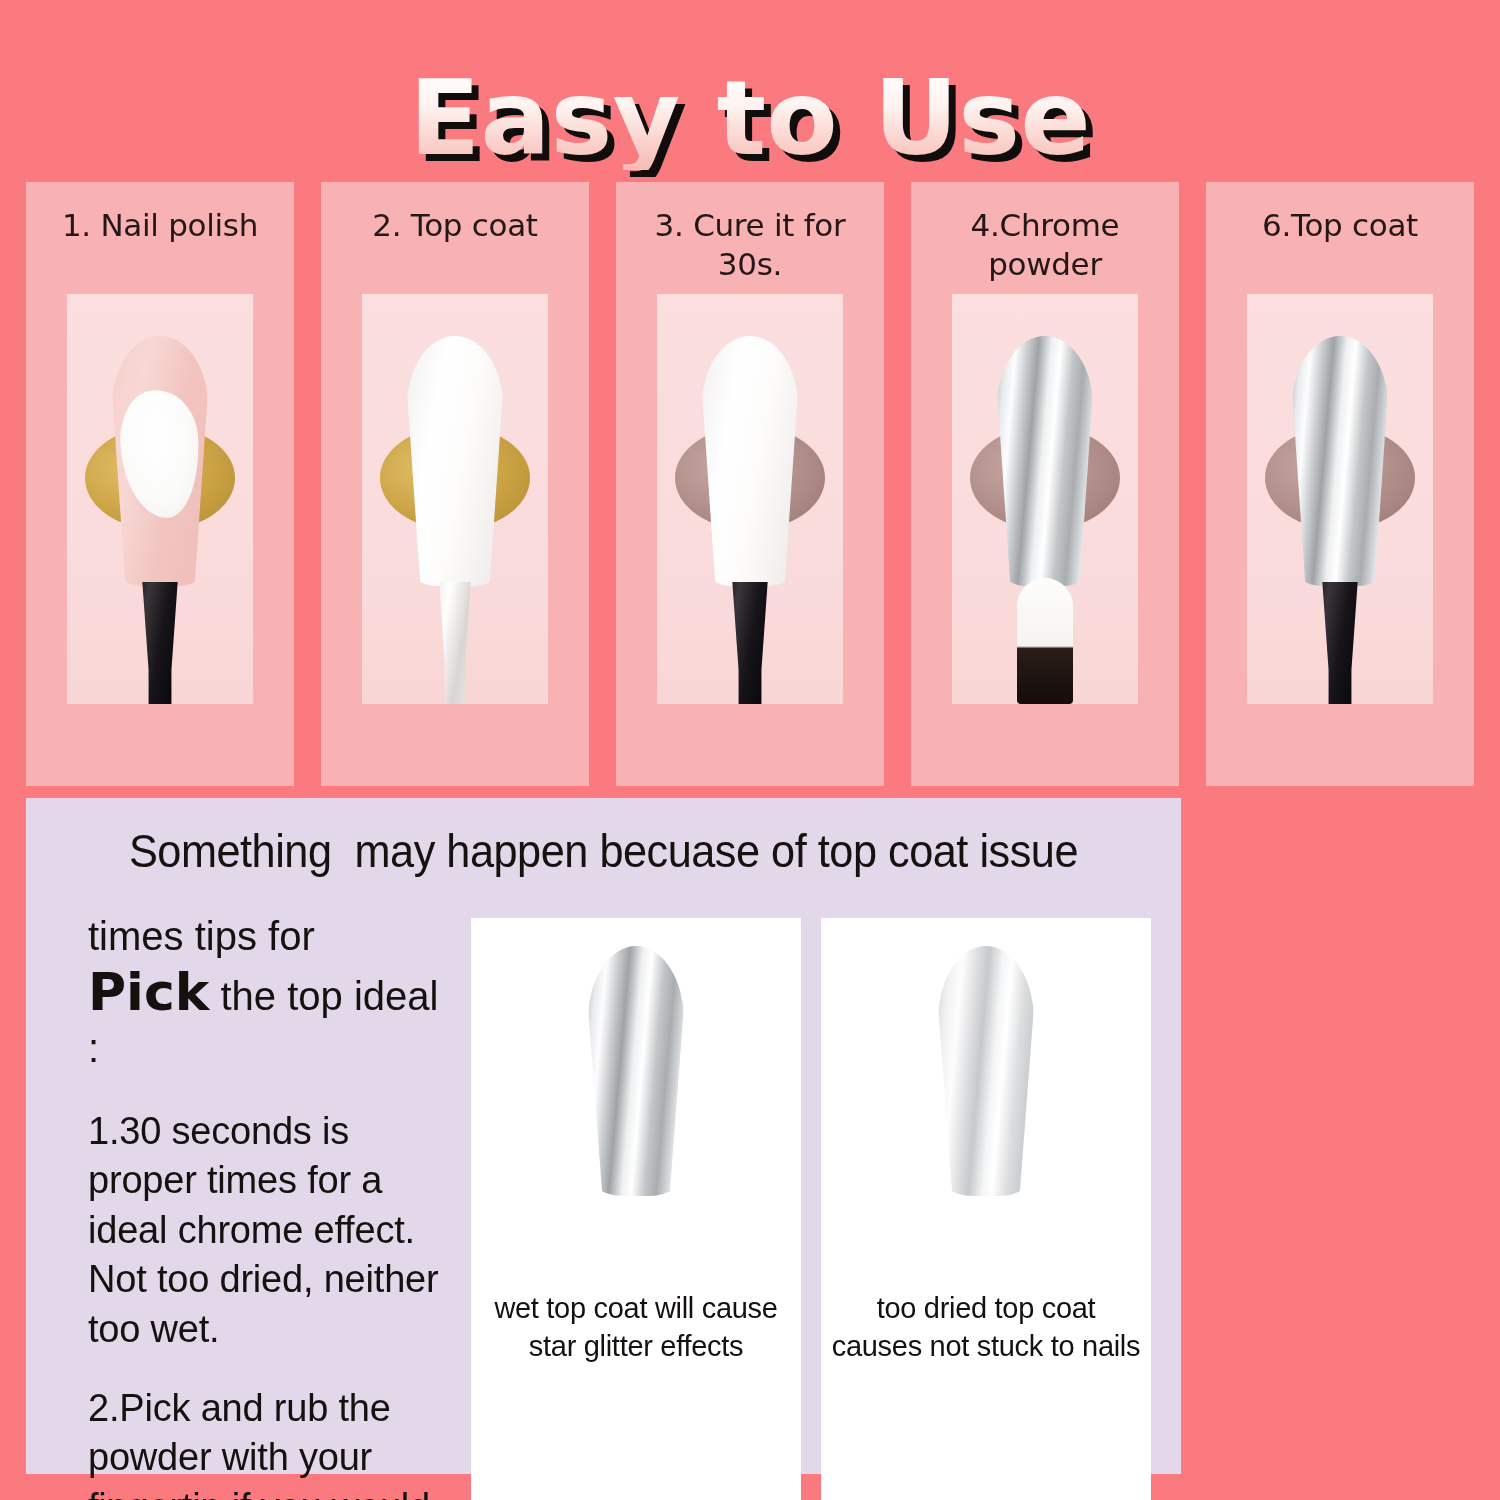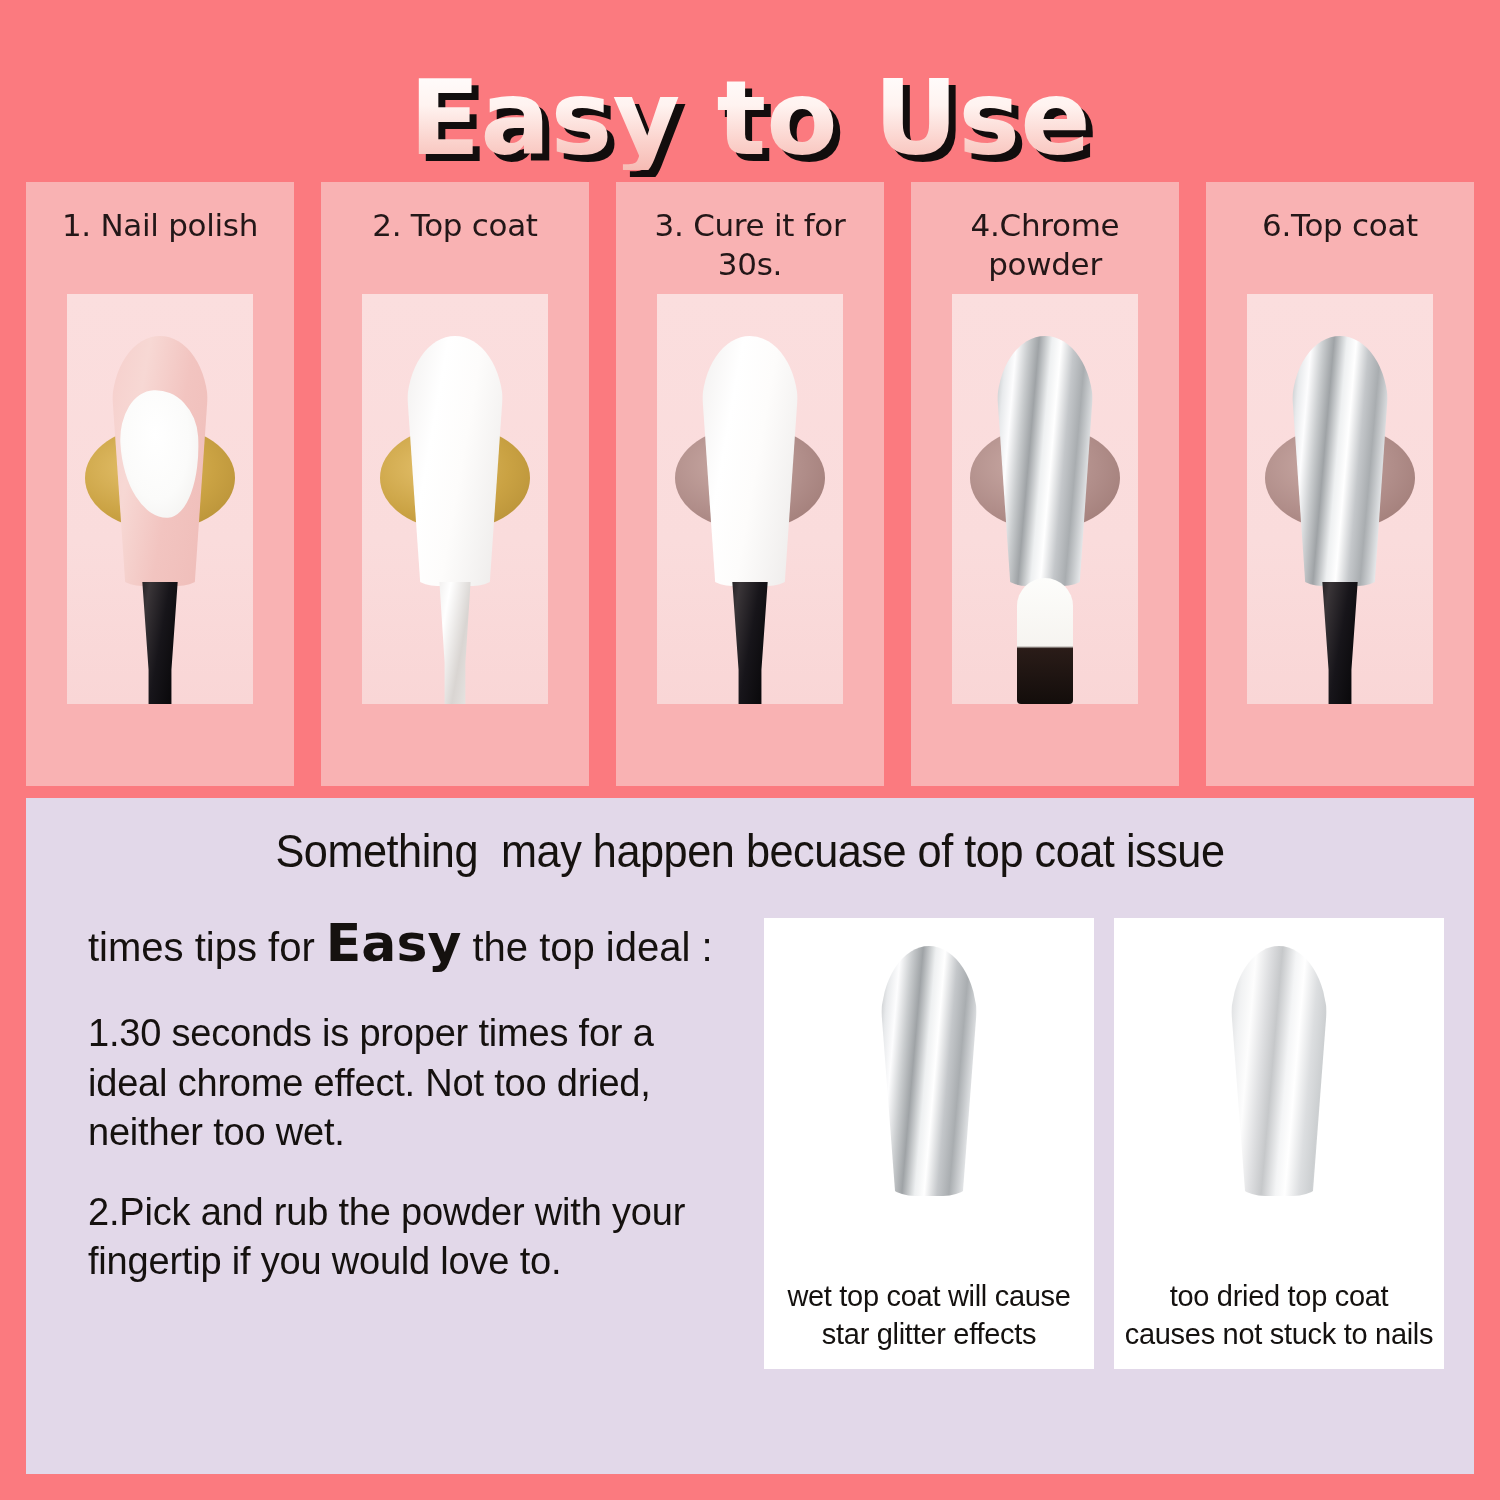--- a/index.html
+++ b/index.html
@@ -146,21 +146,21 @@
       linear-gradient(180deg, rgba(255,255,255,0) 62%, #c98a6e 62%, #b9765c 100%),
       repeating-linear-gradient(92deg, #a97f6e 0 2px, #cfa694 2px 4px, #e4c6b8 4px 6px);
     border-radius: 46px 46px 6px 6px;
   }
 
   
   .notice {
     position: absolute;
     left: 26px;
     top: 798px;
-    width: 1448px;
+    width: 1155px;
     height: 676px;
     background: #e2d8e9;
   }
   .notice-title {
     font-size: 46px;
     color: #16120f;
     text-align: center;
     padding: 26px 10px 0 10px;
     font-family: "Liberation Sans", sans-serif;
     font-stretch: condensed;
@@ -218,21 +218,21 @@
     width: 96px;
     height: 250px;
     border-radius: 48px 48px 34px 34px / 74px 74px 26px 26px;
     clip-path: polygon(8% 0%, 92% 0%, 100% 24%, 85% 100%, 15% 100%, 0% 24%);
   }
   .caption {
     font-size: 29px;
     color: #14110f;
     text-align: center;
     line-height: 1.3;
-    margin-top: 8px;
+    margin-top: 20px;
     letter-spacing: -0.3px;
   }
 </style>
 </head>
 <body>
 
 <div class="page">
 
   <div class="title-bar">
     <div class="title">Easy to Use</div>
@@ -290,21 +290,21 @@
     </div>
 
   </div>
 
   <div class="notice">
     <div class="notice-title">Something  may happen becuase of top coat issue</div>
 
     <div class="notice-body">
 
       <div class="tips">
-        <div class="tip-lead"><span>times tips for </span><span class="cure">Easy</span><span> the top ideal :</span></div>
+        <div class="tip-lead"><span>times tips for </span><span class="cure">Pick</span><span> the top ideal :</span></div>
         <div class="tip">1.30 seconds is proper times for a ideal chrome effect. Not too dried, neither too wet.</div>
         <div class="tip">2.Pick and rub the powder with your fingertip if you would love to.</div>
       </div>
 
       <div class="compare">
 
         <div class="compare-card">
           <div class="compare-photo">
             <div class="compare-nail nail chrome"></div>
           </div>

